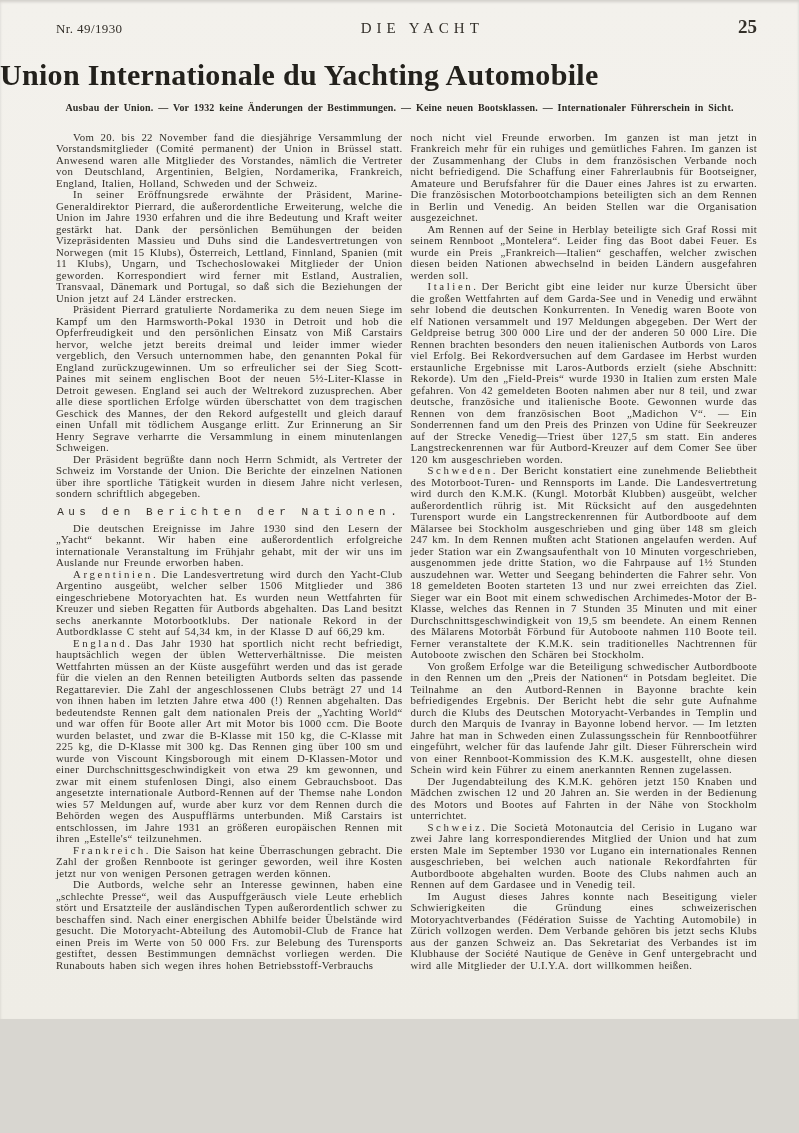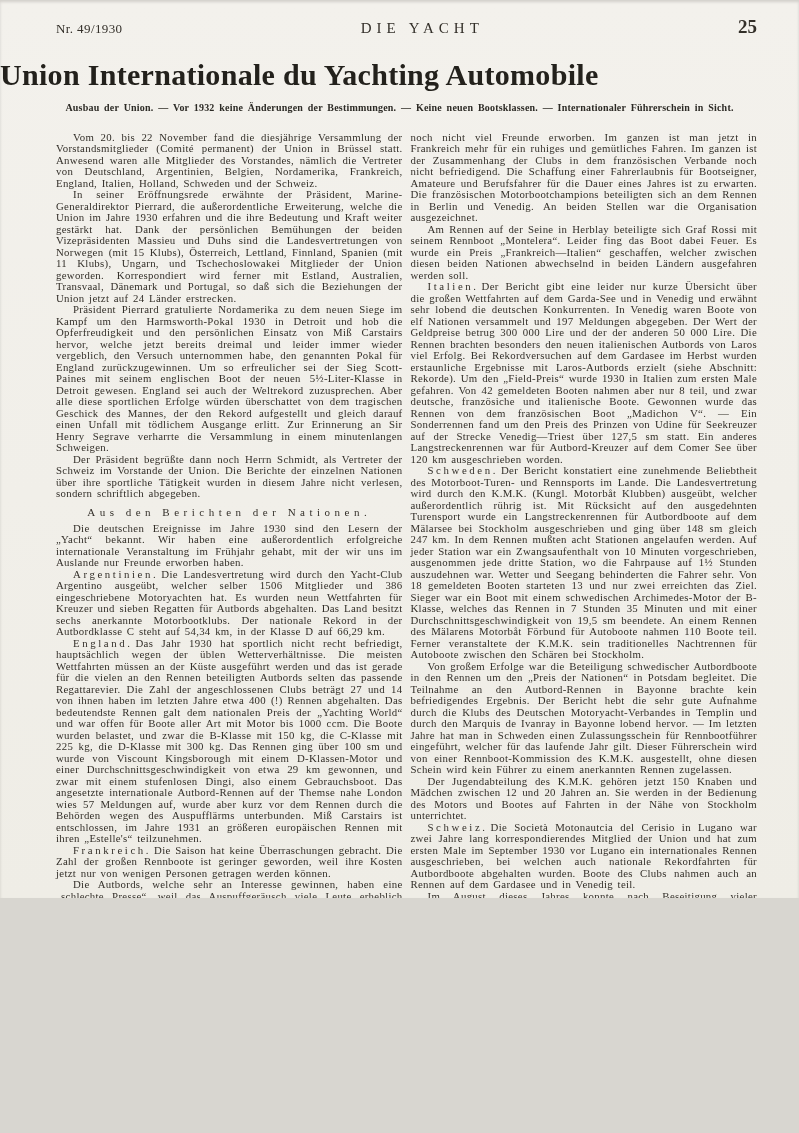--- a/index.html
+++ b/index.html
@@ -1,20 +1,20 @@
 <!DOCTYPE html>
 <html lang="de"><head>
 <meta charset="utf-8">
 <style>
   html, body { margin: 0; padding: 0; }
   body { background: #d8d6d0; }
   .page {
     position: relative;
     width: 799px;
-    height: 898px;
+    height: 1019px;
     margin: 0 auto;
     background: linear-gradient(180deg, #f3f1ec 0%, #f1efe9 55%, #efede6 100%);
     font-family: "Liberation Serif", serif;
     color: #332f29;
     overflow: hidden;
     box-shadow: inset 0 2px 3px rgba(60,58,52,0.18);
   }
 
   
   .masthead {
@@ -73,20 +73,21 @@
     letter-spacing: 2.6px;
     padding-right: 3px;
   }
   .section-heading {
     margin: 6px 0 5px 0;
     text-align: center;
     font-size: 11px;
     letter-spacing: 4.5px;
     font-weight: normal;
     color: #332f29;
+    font-family: Liberation Mono, monospace;
   }
 
   
   .footer-rule {
     position: absolute;
     left: 0; right: 0;
     top: 1100px;
     border-top: 1px solid #908e86;
     opacity: 0.75;
   }

